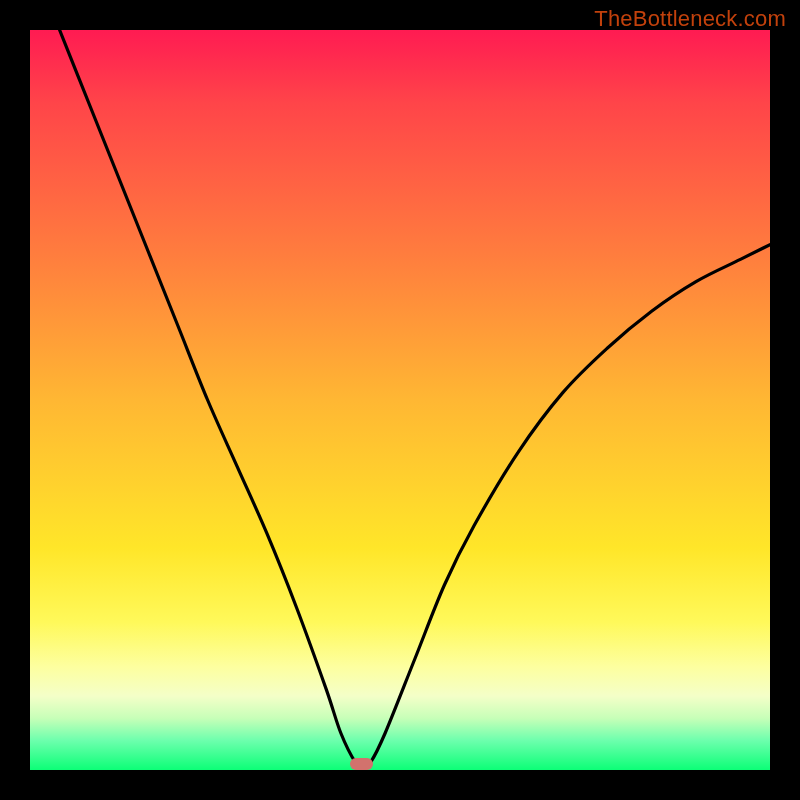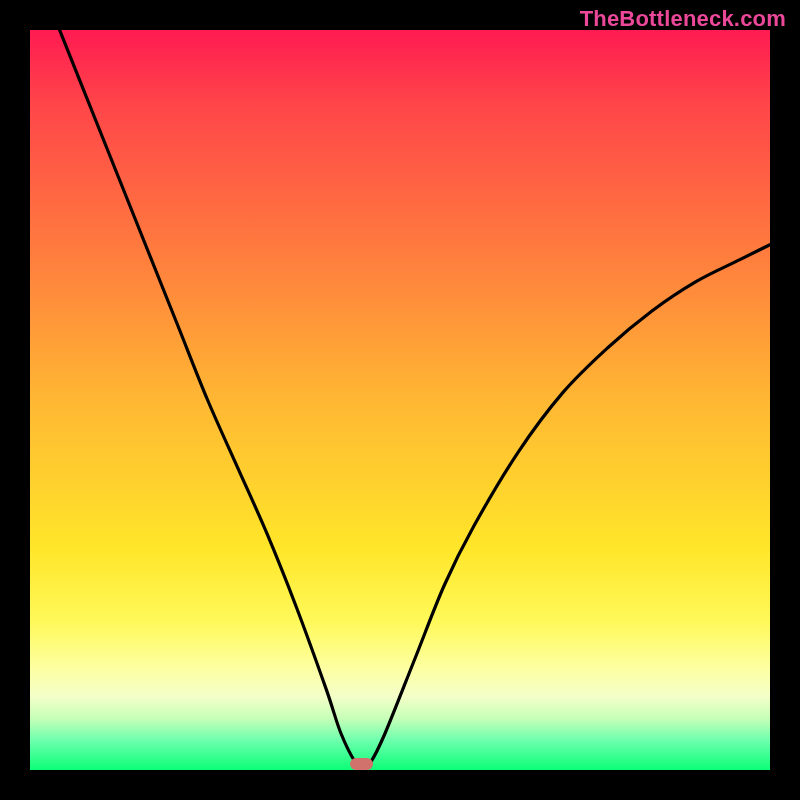--- a/index.html
+++ b/index.html
@@ -9,23 +9,23 @@
     height: 800px;
     background: #000;
     font-family: Arial, Helvetica, sans-serif;
     position: relative;
     overflow: hidden;
   }
   .watermark {
     position: absolute;
     top: 6px;
     right: 14px;
-    color: #ec4899;
+    color: #c2410c;
     font-size: 22px;
-    font-weight: 700;
+    font-weight: 400;
     z-index: 10;
     letter-spacing: 0.2px;
   }
   .plot-area {
     position: absolute;
     left: 30px;
     top: 30px;
     width: 740px;
     height: 740px;
     overflow: hidden;

